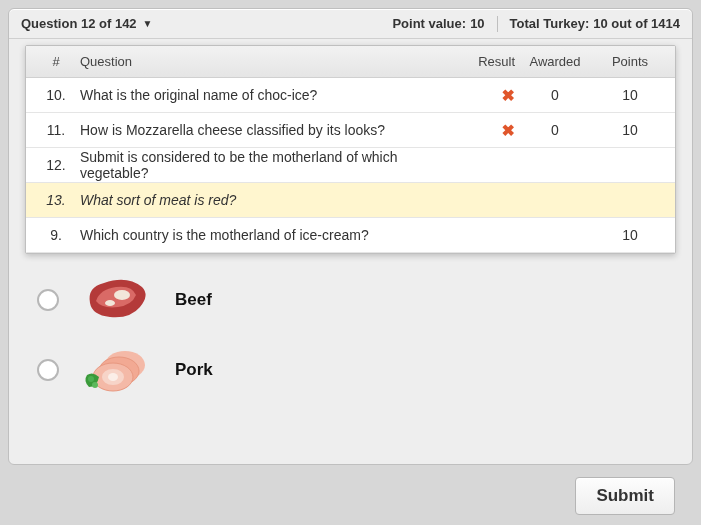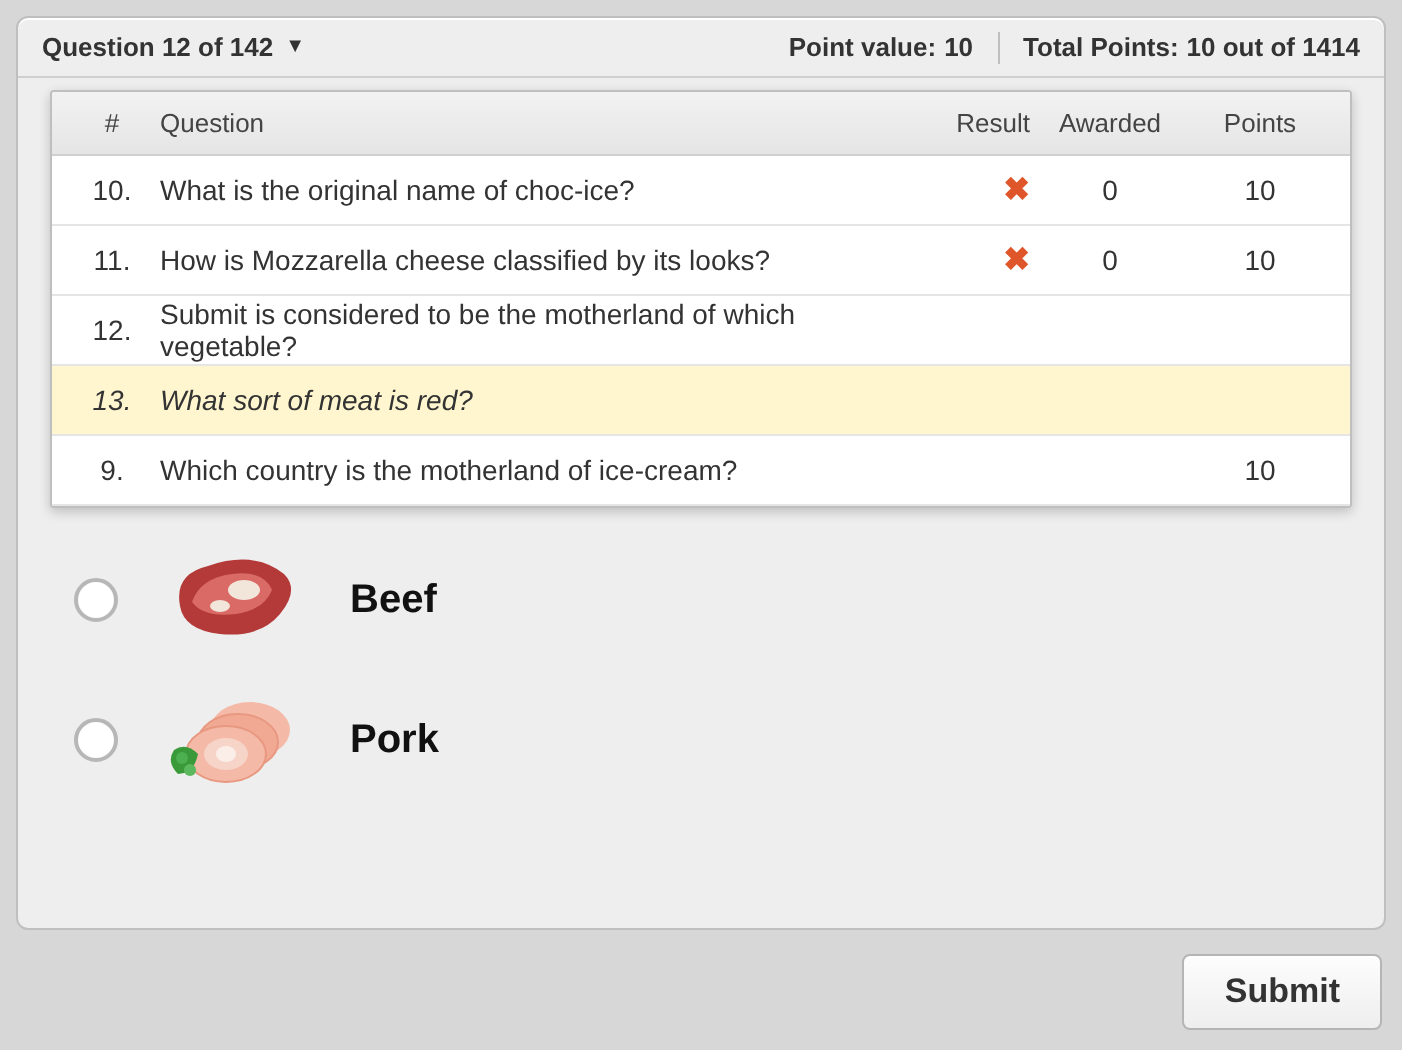--- a/index.html
+++ b/index.html
@@ -57,23 +57,23 @@
     display: flex; align-items: center; height: 70px; gap: 18px;
   }
   .radio {
     width: 22px; height: 22px; border: 2px solid #b7b7b7; border-radius: 50%;
     background: #fff; flex-shrink: 0; cursor: pointer;
   }
   .thumb {
     width: 80px; height: 60px; display: flex; align-items: center; justify-content: center;
     flex-shrink: 0;
   }
-  .answer-label { font-size: 20px; font-weight: bold; color: #111; }
+  .answer-label { font-size: 17px; font-weight: bold; color: #111; }
   .submit-wrap {
-    position: absolute; right: 10px; bottom: 10px;
+    position: absolute; right: 26px; bottom: 10px;
   }
   .submit-btn {
     background: linear-gradient(#fdfdfd,#eeeeee);
     border: 1px solid #b5b5b5; border-radius: 4px;
     padding: 8px 20px; font-size: 17px; font-weight: bold; color: #333;
     cursor: pointer; box-shadow: 0 1px 0 #fff inset;
   }
   
   svg { display: block; }
 </style>
@@ -85,21 +85,21 @@
 
     <div class="topbar">
       <div class="left">
         <span>Question 12 of 142</span>
         <span class="chev">▼</span>
       </div>
       <div class="right">
         <span class="label">Point value:</span>
         <span style="margin-left:4px; font-weight:bold;">10</span>
         <span class="divider"></span>
-        <span class="label">Total Points:</span>
+        <span class="label">Total Turkey:</span>
         <span style="margin-left:4px; font-weight:bold;">10 out of 1414</span>
       </div>
     </div>
 
     <div class="dropdown">
       <div class="dropdown-header">
         <div class="col-num">#</div>
         <div class="col-q">Question</div>
         <div class="col-result">Result</div>
         <div class="col-awarded">Awarded</div>

